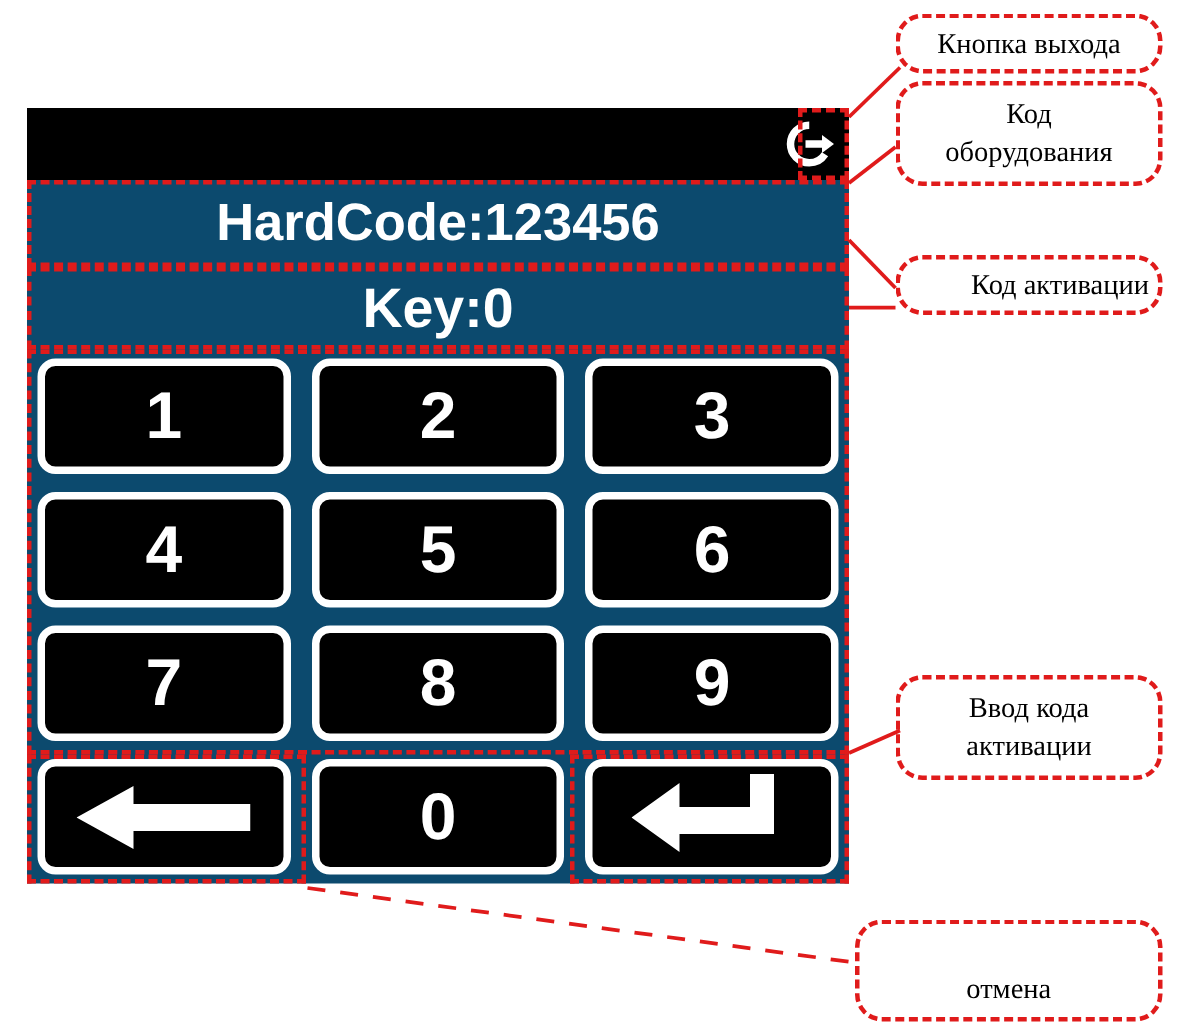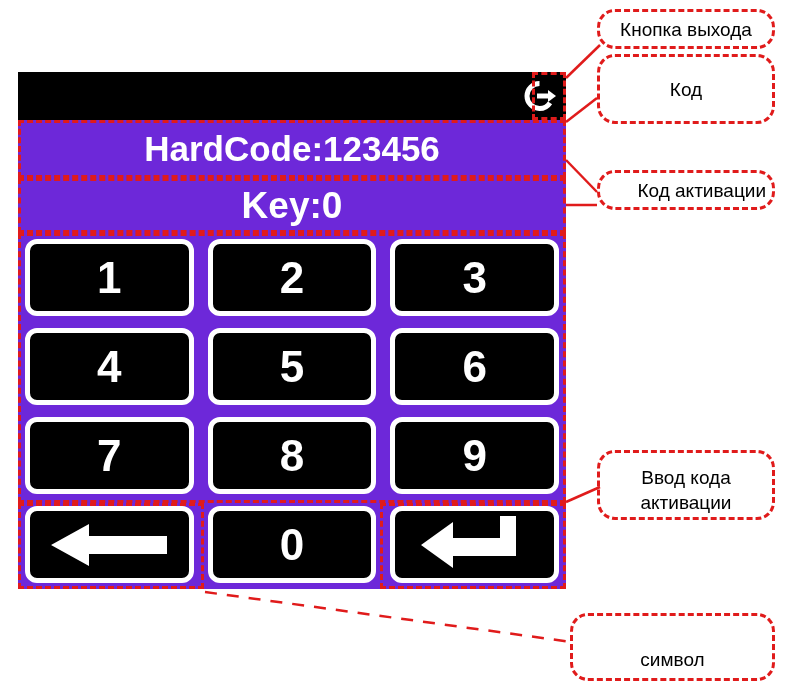--- a/index.html
+++ b/index.html
@@ -15,21 +15,21 @@
     font-family: "Liberation Sans", sans-serif;
   }
 
   
   #device-panel {
     position: absolute;
     left: 18px;
     top: 72px;
     width: 548px;
     height: 517px;
-    background: #6d28d9;
+    background: #0c4a6e;
     box-sizing: border-box;
   }
 
   
   #titlebar {
     position: absolute;
     left: 0;
     top: 0;
     width: 548px;
     height: 48px;
@@ -122,25 +122,26 @@
     box-sizing: border-box;
     color: #000000;
     font-size: 19px;
     line-height: 25px;
     text-align: center;
     display: flex;
     align-items: center;
     justify-content: center;
     padding: 2px 6px;
     background: transparent;
+    font-family: Liberation Serif, serif;
   }
   #callout-exit        { left: 597px; top: 9px;   width: 178px; height: 40px; }
   #callout-hardcode    { left: 597px; top: 54px;  width: 178px; height: 70px; }
   #callout-activation  { left: 597px; top: 170px; width: 178px; height: 40px; justify-content: flex-end; }
-  #callout-input       { left: 597px; top: 450px; width: 178px; height: 70px; align-items: flex-end; }
+  #callout-input       { left: 597px; top: 450px; width: 178px; height: 70px; }
   #callout-erase       { left: 570px; top: 613px; width: 205px; height: 68px; }
 
   
   #leaders {
     position: absolute;
     left: 0;
     top: 0;
     width: 800px;
     height: 690px;
     pointer-events: none;
@@ -241,32 +242,33 @@
   </g>
 </svg>
 
 <div class="callout" id="callout-exit">
   <span>Кнопка выхода</span>
 </div>
 
 <div class="callout" id="callout-hardcode">
   <span>
     <span>Код</span><br>
+    <span>оборудования</span>
   </span>
 </div>
 
 <div class="callout" id="callout-activation">
   <span>Код активации</span>
 </div>
 
 <div class="callout" id="callout-input">
   <span>
     <span>Ввод кода</span><br>
     <span>активации</span>
   </span>
 </div>
 
 <div class="callout" id="callout-erase">
   <span>
     <br>
-    <span>символ</span>
+    <span>отмена</span>
   </span>
 </div>
 
 </body></html>

